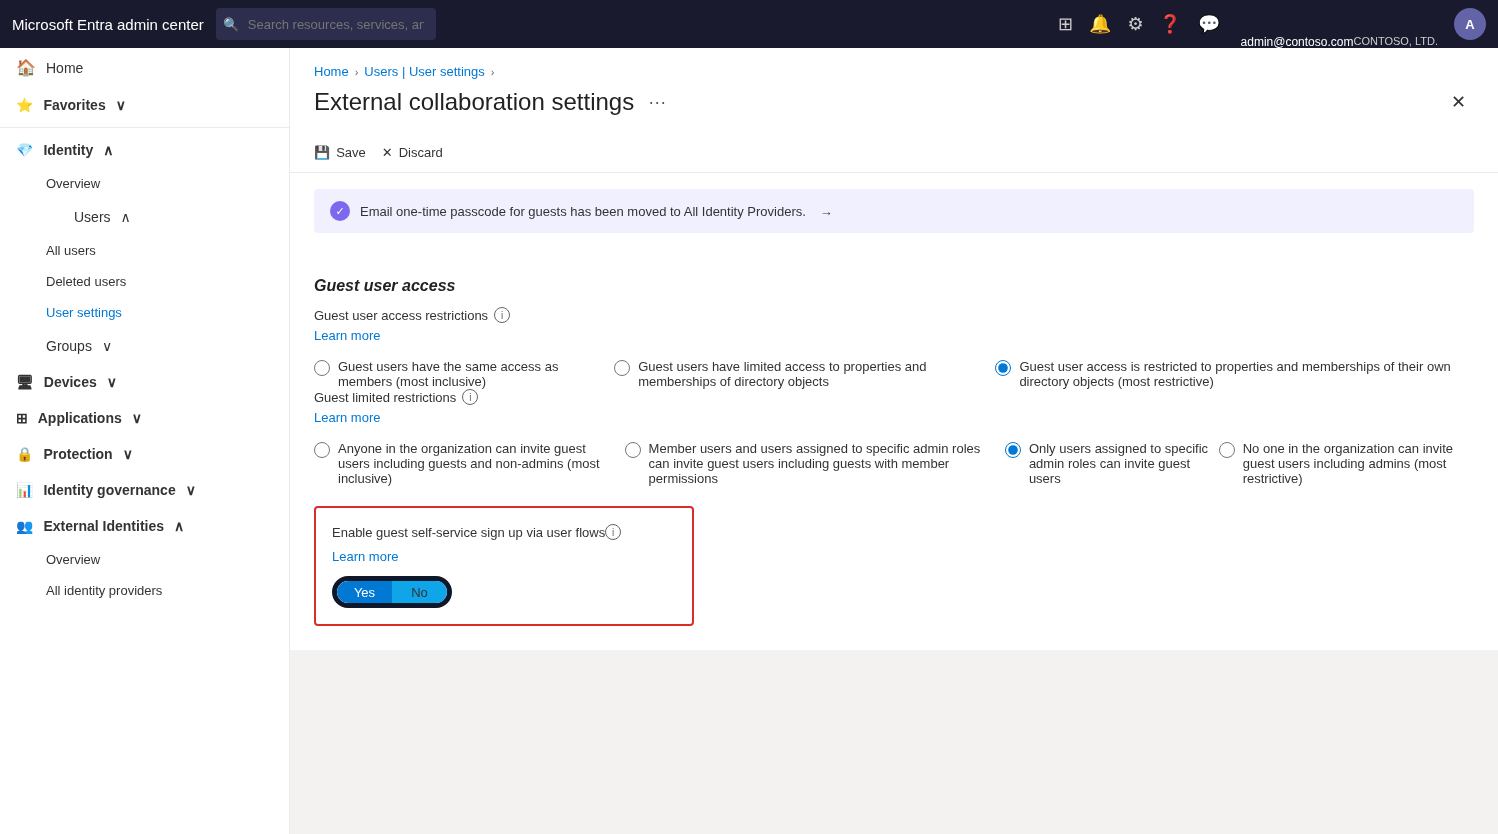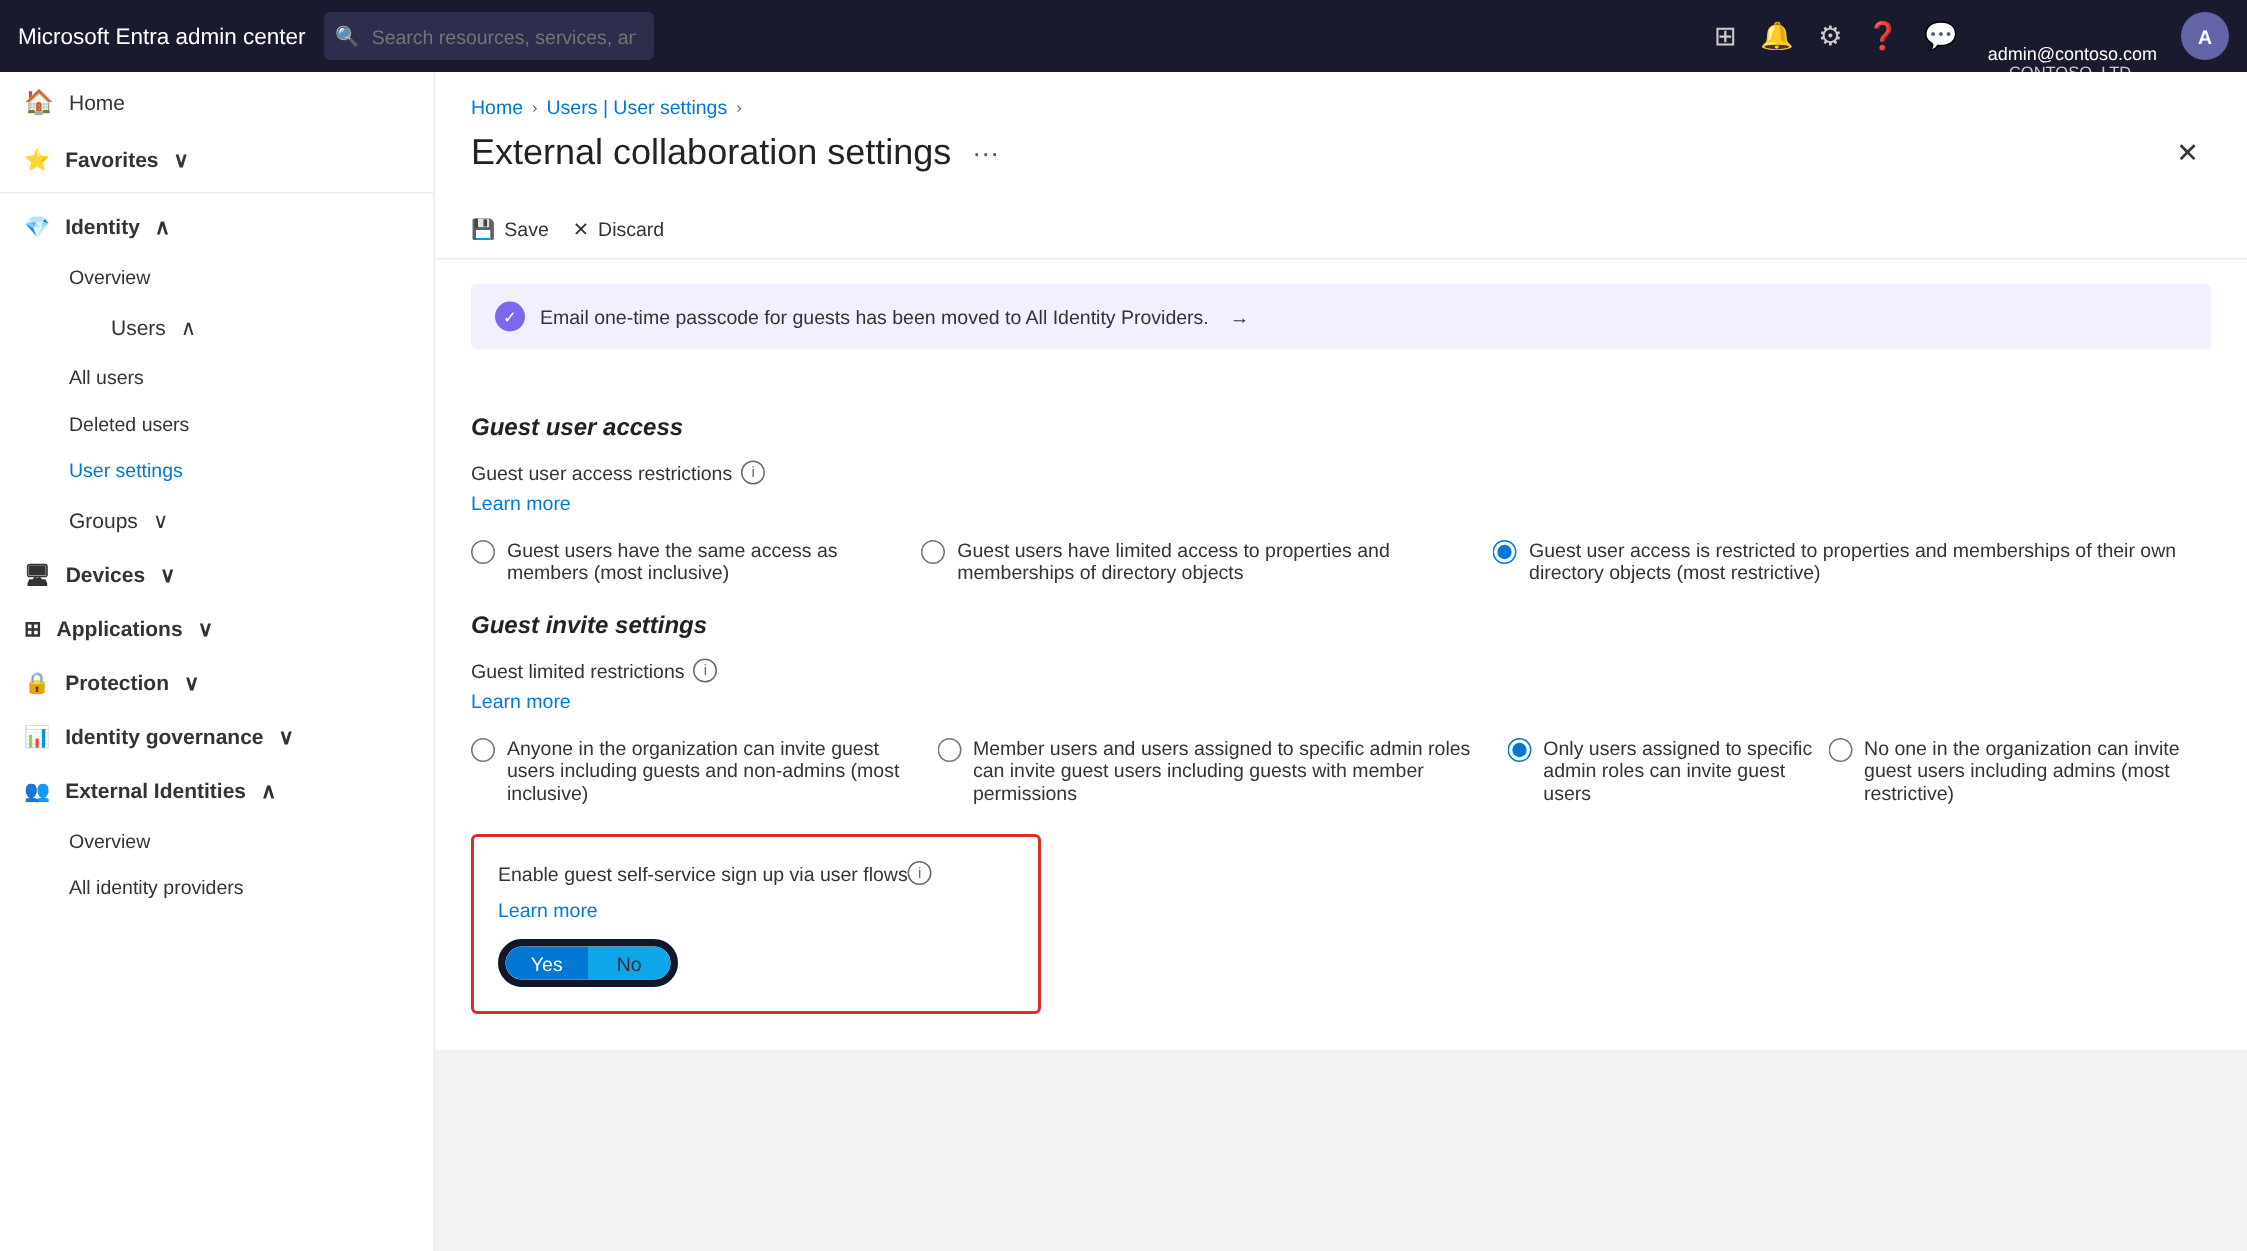--- a/index.html
+++ b/index.html
@@ -53,22 +53,21 @@
       gap: 16px;
       margin-left: auto;
     }
     .top-nav-icon {
       color: #ccc;
       font-size: 18px;
       cursor: pointer;
     }
     .top-nav-user {
       display: flex;
-      flex-direction: column;
-      align-items: center;
+      align-items: flex-start;
       font-size: 11px;
       color: #ccc;
       margin-left: 4px;
       margin-top: 36px;
     }
     .top-nav-user span:first-child { font-size: 12px; color: white; }
     .avatar {
       width: 32px;
       height: 32px;
       border-radius: 50%;
@@ -516,21 +515,20 @@
             </label>
             <label class="radio-option">
               <input type="radio" class="radio-input" name="guest-access" checked="" style="">
               <span>Guest user access is restricted to properties and memberships of their own directory objects (most restrictive)</span>
             </label>
           </div>
         </div>
 
         
         <div>
-          <div class="section-title">Guest invite settings</div>
           <div class="field-label">
             <span>Guest limited restrictions</span>
             <span class="info-circle">i</span>
           </div>
           <a class="learn-more">Learn more</a>
           <div class="radio-group">
             <label class="radio-option">
               <input type="radio" class="radio-input" name="guest-invite" style="">
               <span>Anyone in the organization can invite guest users including guests and non-admins (most inclusive)</span>
             </label>

